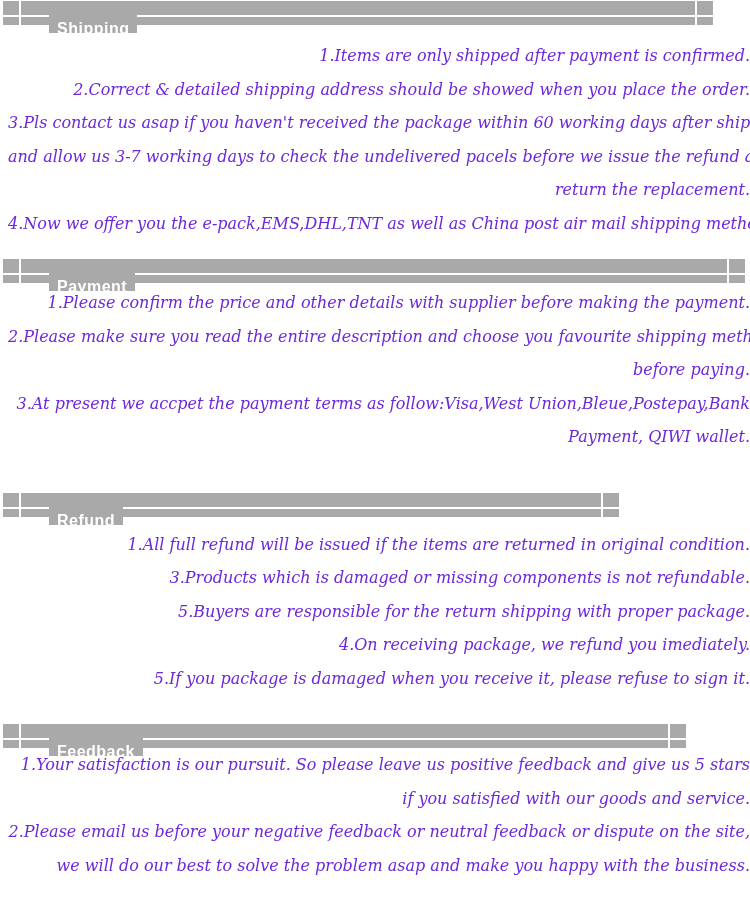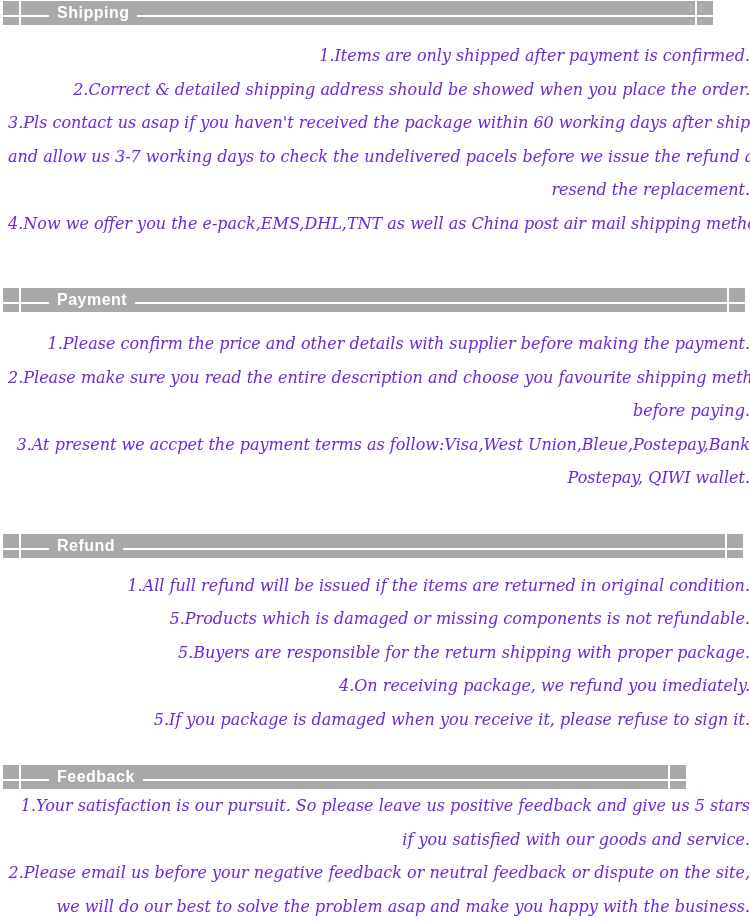--- a/index.html
+++ b/index.html
@@ -34,41 +34,41 @@
     background: #ffffff;
   }
   .bar .vline.left  { left: 16px; }
   .bar .vline.right { right: 16px; }
   .bar .bar-title {
     position: absolute;
     left: 46px;
     top: 0;
     height: 24px;
     line-height: 24px;
-    padding: 0 8px;
+    padding: 16px 8px;
     background: #a9a9a9;
     color: #ffffff;
     font-family: "Liberation Sans", sans-serif;
     font-weight: bold;
     font-size: 16px;
     letter-spacing: 0.5px;
     z-index: 2;
   }
 
   
   .section-shipping { margin-top: 1px; }
   .section-shipping .bar { width: 710px; }
   .section-shipping .content { padding-top: 14px; }
 
-  .section-payment { margin-top: 48px; }
+  .section-payment { margin-top: 19px; }
   .section-payment .bar { width: 742px; }
-  .section-payment .content { padding-top: 15px; }
+  .section-payment .content { padding-top: 3px; }
 
   .section-refund { margin-top: 39px; }
-  .section-refund .bar { width: 740px; }
+  .section-refund .bar { width: 616px; }
   .section-refund .content { padding-top: 11px; }
 
   .section-feedback { margin-top: 29px; }
   .section-feedback .bar { width: 683px; }
   .section-feedback .content { }
 
   
   .content { padding-left: 8px; }
   .text-line {
     font-style: italic;
@@ -98,51 +98,51 @@
     <div class="hline"></div>
     <div class="vline left"></div>
     <div class="vline right"></div>
     <span class="bar-title">Shipping</span>
   </div>
   <div class="content">
     <div class="text-line">1.Items are only shipped after payment is confirmed.</div>
     <div class="text-line">2.Correct &amp; detailed shipping address should be showed when you place the order.</div>
     <div class="text-line">3.Pls contact us asap if you haven't received the package within 60 working days after shipping</div>
     <div class="text-line">and allow us 3-7 working days to check the undelivered pacels before we issue the refund and</div>
-    <div class="text-line">resend the replacement.</div>
+    <div class="text-line">return the replacement.</div>
     <div class="text-line">4.Now we offer you the e-pack,EMS,DHL,TNT as well as China post air mail shipping methods.</div>
   </div>
 </div>
 
 <div class="section section-payment">
   <div class="bar">
     <div class="hline"></div>
     <div class="vline left"></div>
     <div class="vline right"></div>
     <span class="bar-title">Payment</span>
   </div>
   <div class="content">
     <div class="text-line">1.Please confirm the price and other details with supplier before making the payment.</div>
     <div class="text-line">2.Please make sure you read the entire description and choose you favourite shipping methods</div>
     <div class="text-line">before paying.</div>
     <div class="text-line">3.At present we accpet the payment terms as follow:Visa,West Union,Bleue,Postepay,Bank</div>
-    <div class="text-line">Postepay, QIWI wallet.</div>
+    <div class="text-line">Payment, QIWI wallet.</div>
   </div>
 </div>
 
 <div class="section section-refund">
   <div class="bar">
     <div class="hline"></div>
     <div class="vline left"></div>
     <div class="vline right"></div>
     <span class="bar-title">Refund</span>
   </div>
   <div class="content">
     <div class="text-line">1.All full refund will be issued if the items are returned in original condition.</div>
-    <div class="text-line">5.Products which is damaged or missing components is not refundable.</div>
+    <div class="text-line">3.Products which is damaged or missing components is not refundable.</div>
     <div class="text-line">5.Buyers are responsible for the return shipping with proper package.</div>
     <div class="text-line">4.On receiving package, we refund you imediately.</div>
     <div class="text-line">5.If you package is damaged when you receive it, please refuse to sign it.</div>
   </div>
 </div>
 
 <div class="section section-feedback">
   <div class="bar">
     <div class="hline"></div>
     <div class="vline left"></div>

